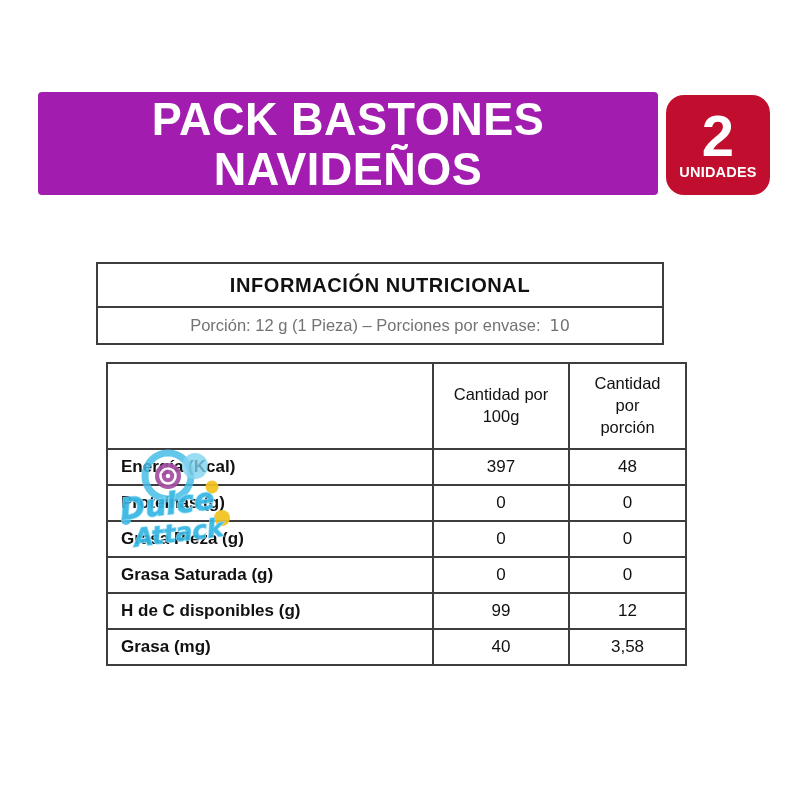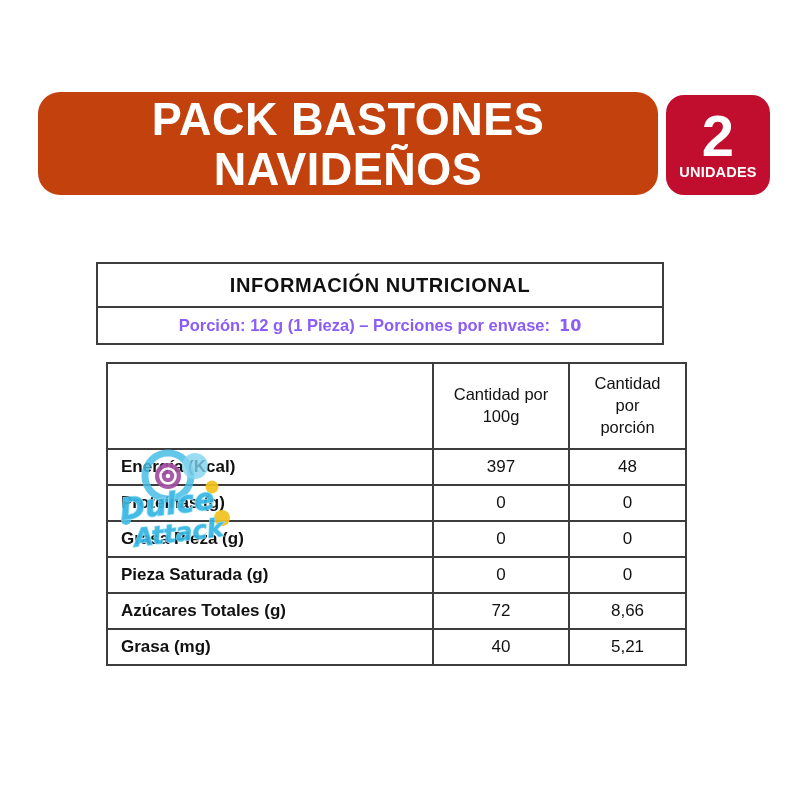--- a/index.html
+++ b/index.html
@@ -4,21 +4,21 @@
 <style>
   html,body { margin:0; padding:0; }
   .canvas {
     position:relative; width:800px; height:800px; background:#ffffff;
     font-family:"Liberation Sans", sans-serif; overflow:hidden;
   }
 
   
   .banner {
     position:absolute; left:38px; top:92px; width:620px; height:103px;
-    background:#c2410c; border-radius:22px;
+    background:#a21caf; border-radius:4px;
     display:flex; flex-direction:column; align-items:center; justify-content:center;
   }
   .banner-line {
     color:#ffffff; font-weight:bold; font-size:45px; line-height:50px;
     letter-spacing:0.5px; transform:scaleY(1.04); white-space:nowrap;
   }
 
   
   .badge {
     position:absolute; left:666px; top:95px; width:104px; height:100px;
@@ -28,21 +28,21 @@
   .badge-number { color:#fff; font-weight:bold; font-size:58px; line-height:54px; }
   .badge-label  { color:#ffffff; font-weight:bold; font-size:14.5px; line-height:18px; letter-spacing:0.2px; }
 
   
   table { border-collapse:collapse; }
   .info-table {
     position:absolute; left:96px; top:262px; width:568px; table-layout:fixed;
   }
   .info-table td { border:2px solid #3d3d3d; text-align:center; vertical-align:middle; }
   .info-title-cell { height:40px; font-weight:bold; font-size:20px; letter-spacing:0.6px; color:#111; }
-  .info-portion-cell { height:33px; font-size:16.5px; color:#8b5cf6;font-weight:bold; }
+  .info-portion-cell { height:33px; font-size:16.5px; color:#737373; }
   .portion-value { font-family:"DejaVu Sans", sans-serif; font-size:16px; margin-left:9px; }
 
   .main-table {
     position:absolute; left:106px; top:362px; width:567px; table-layout:fixed;
   }
   .main-table td { border:2px solid #3d3d3d; vertical-align:middle; color:#111; }
   .col-label   { width:322px; }
   .col-100g    { width:132px;margin-left:6px; }
   .col-portion { width:113px;margin-left:34px; }
   .hdr-row td { height:82px; text-align:center; font-size:16.5px; line-height:1.32; }
@@ -97,33 +97,33 @@
       <td class="cell-label">Proteínas (g)</td>
       <td class="cell-value">0</td>
       <td class="cell-value">0</td>
     </tr>
     <tr class="data-row">
       <td class="cell-label">Grasa Pieza (g)</td>
       <td class="cell-value">0</td>
       <td class="cell-value">0</td>
     </tr>
     <tr class="data-row">
-      <td class="cell-label">Pieza Saturada (g)</td>
+      <td class="cell-label">Grasa Saturada (g)</td>
       <td class="cell-value">0</td>
       <td class="cell-value">0</td>
     </tr>
     <tr class="data-row">
-      <td class="cell-label">Azúcares Totales (g)</td>
-      <td class="cell-value">72</td>
-      <td class="cell-value">8,66</td>
+      <td class="cell-label">H de C disponibles (g)</td>
+      <td class="cell-value">99</td>
+      <td class="cell-value">12</td>
     </tr>
     <tr class="data-row">
       <td class="cell-label">Grasa (mg)</td>
       <td class="cell-value">40</td>
-      <td class="cell-value">5,21</td>
+      <td class="cell-value">3,58</td>
     </tr>
   </tbody>
     </table>
 
   <svg class="watermark" viewBox="0 0 150 122" xmlns="http://www.w3.org/2000/svg">
 
     <circle cx="66" cy="34" r="23" fill="none" stroke="#45BCE5" stroke-width="7" opacity="0.9"></circle>
     <circle cx="66" cy="34" r="13" fill="#A34FA3"></circle>
     <circle cx="66" cy="34" r="7.5" fill="none" stroke="#ffffff" stroke-width="2.6"></circle>
     <circle cx="66" cy="34" r="2.2" fill="#ffffff"></circle>

